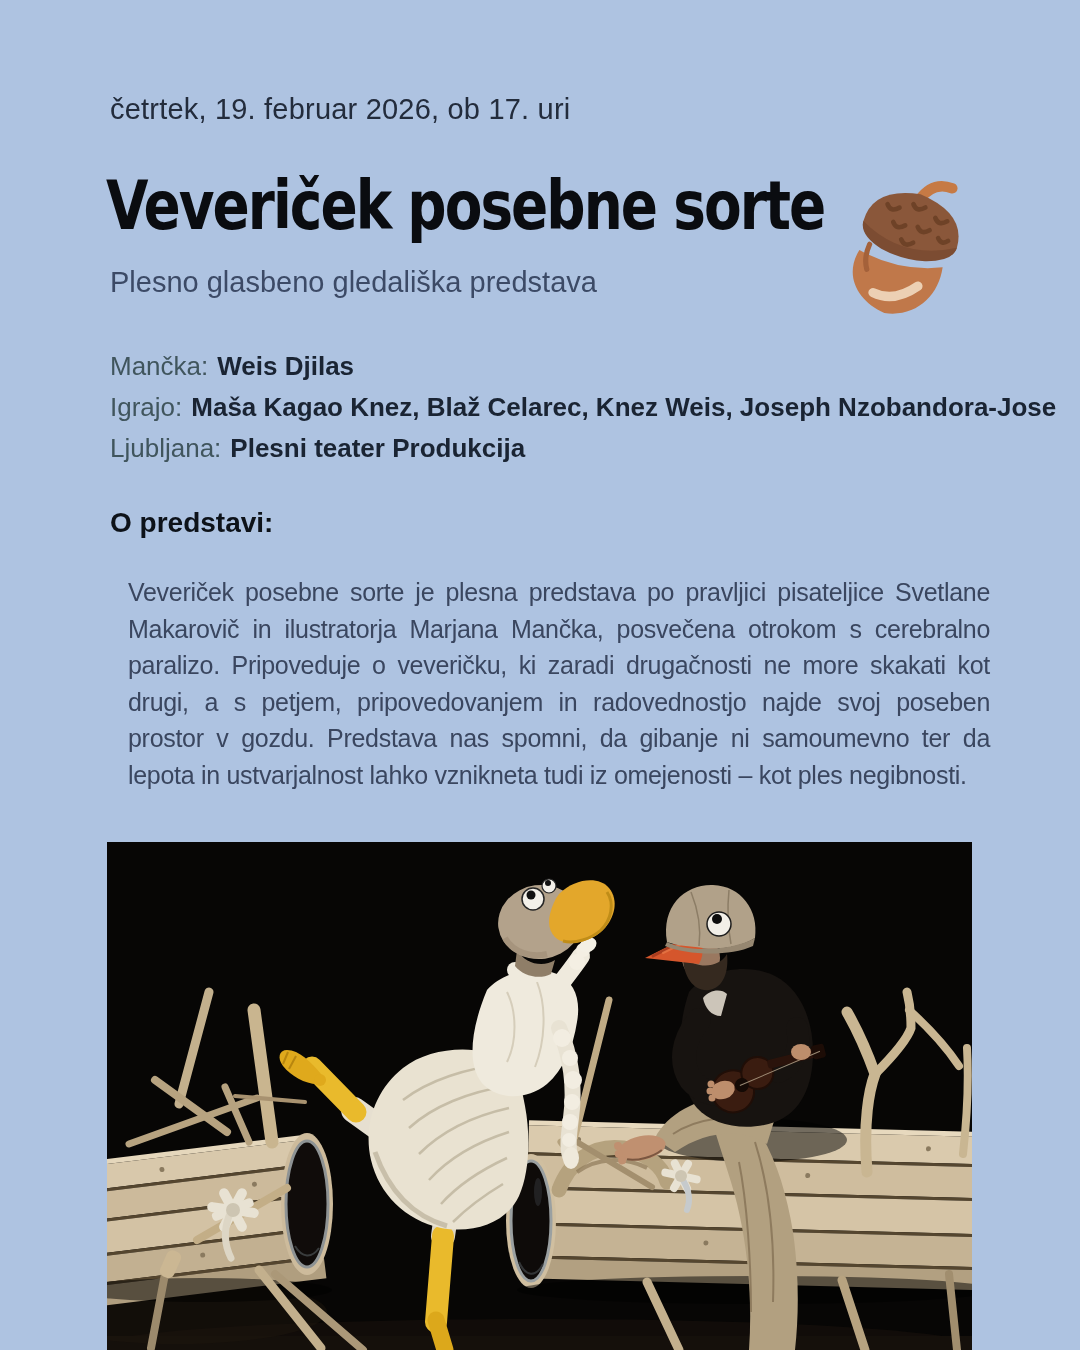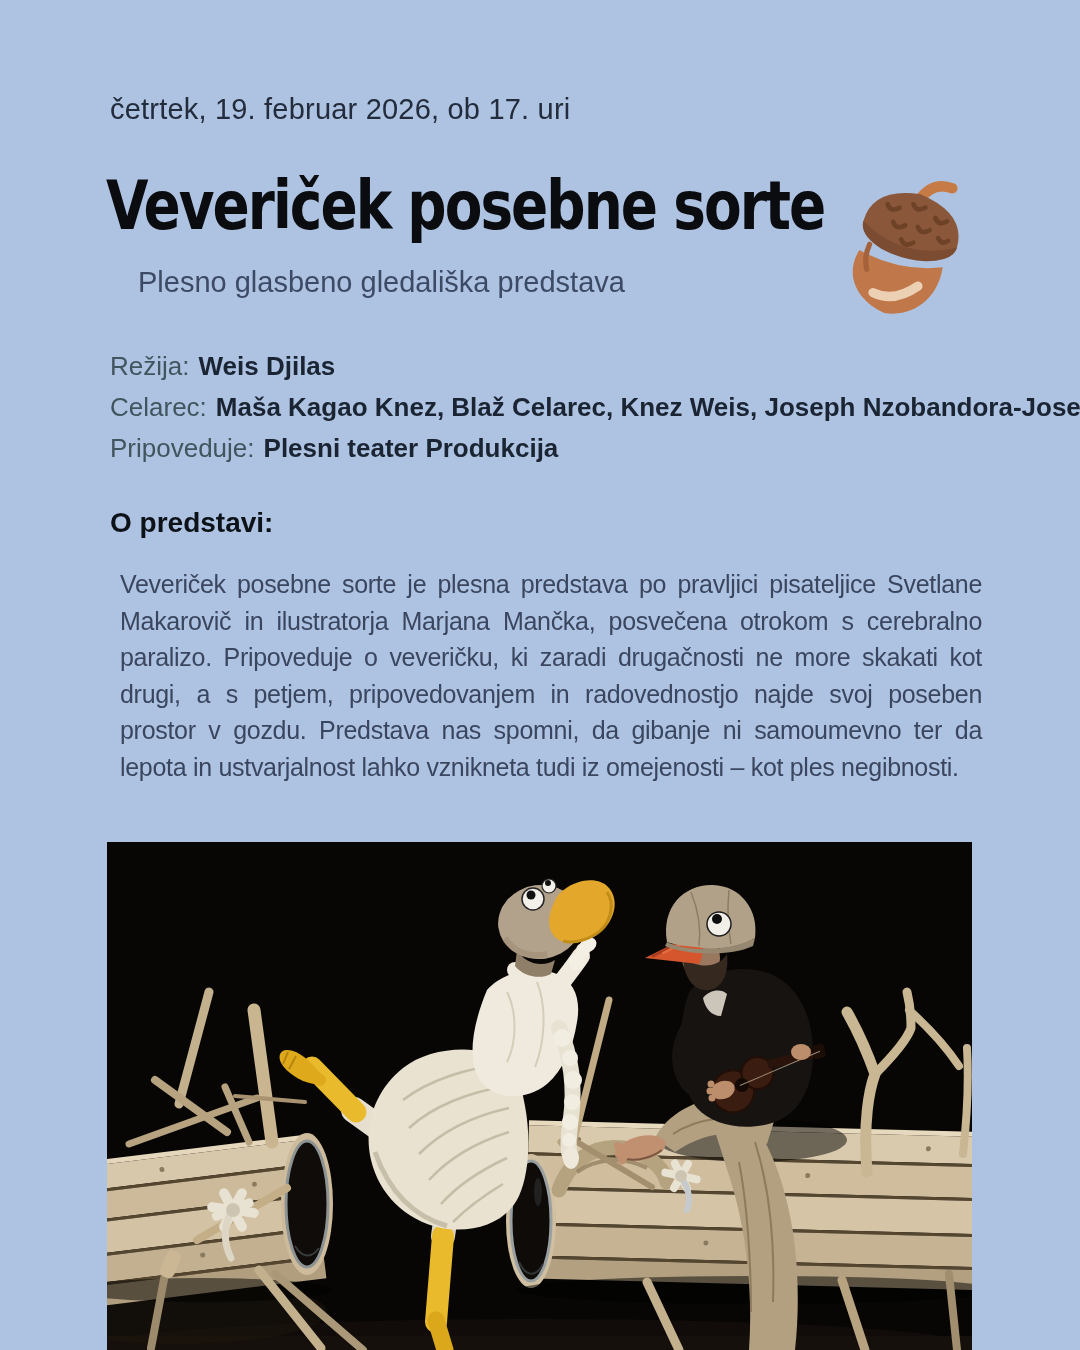--- a/index.html
+++ b/index.html
@@ -21,32 +21,32 @@
     position:absolute;left:106px;top:166px;margin:0;
     font-family:"DejaVu Sans",sans-serif;
     font-weight:bold;font-size:56px;letter-spacing:-2px;
     color:var(--title,#0a0c10);
     transform:scale(.98,1.22);transform-origin:left top;
     white-space:nowrap;
   }
   .acorn{position:absolute;left:843px;top:168px;width:130px;height:150px;}
   .subtitle{
     position:absolute;left:110px;top:266px;
-    font-size:29px;color:var(--subtitle,#3c4a66);margin-left:28px;
+    font-size:29px;color:var(--subtitle,#3c4a66);
   }
   .credits{position:absolute;left:110px;top:351px;width:960px;}
   .credit-row{height:41px;font-size:26px;white-space:nowrap;}
   .credit-row .label{color:var(--label,#40555d);margin-right:9px;}
   .credit-row .value{color:var(--value,#1a2433);font-weight:bold;}
   .about-heading{
     position:absolute;left:110px;top:507px;
     font-size:28px;font-weight:bold;color:var(--heading,#0d1219);
   }
   .about-body{
-    position:absolute;left:110px;top:556px;width:862px;margin:10px;
+    position:absolute;left:110px;top:556px;width:862px;margin:18px;
     font-size:25px;line-height:36.5px;letter-spacing:-.3px;
     color:var(--body,#3a465f);
     text-align:justify;
   }
   .photo{
     position:absolute;left:107px;top:842px;width:865px;height:508px;margin:0;
     background:#070605;
   }
   .photo svg{display:block;width:865px;height:508px;}
 </style>
@@ -78,27 +78,27 @@
         <path d="M40,128 Q62,132 80,110" stroke="#ecd0b4" stroke-width="9" stroke-linecap="round" fill="none"></path>
         <path d="M24,84 Q22,98 28,108" stroke="#a4613a" stroke-width="5" stroke-linecap="round" fill="none"></path>
       </g>
     </svg>
   </div>
 
   <div class="subtitle">Plesno glasbeno gledališka predstava</div>
 
   <div class="credits">
     <div class="credit-row">
-      <span class="label">Režija:</span><span class="value">Weis Djilas</span>
+      <span class="label">Mančka:</span><span class="value">Weis Djilas</span>
     </div>
     <div class="credit-row">
-      <span class="label">Celarec:</span><span class="value">Maša Kagao Knez, Blaž Celarec, Knez Weis, Joseph Nzobandora-Jose</span>
+      <span class="label">Igrajo:</span><span class="value">Maša Kagao Knez, Blaž Celarec, Knez Weis, Joseph Nzobandora-Jose</span>
     </div>
     <div class="credit-row">
-      <span class="label">Pripoveduje:</span><span class="value">Plesni teater Produkcija</span>
+      <span class="label">Ljubljana:</span><span class="value">Plesni teater Produkcija</span>
     </div>
   </div>
 
   <div class="about-heading">O predstavi:</div>
 
   <p class="about-body">Veveriček posebne sorte je plesna predstava po pravljici pisateljice Svetlane Makarovič in ilustratorja Marjana Mančka, posvečena otrokom s cerebralno paralizo. Pripoveduje o veveričku, ki zaradi drugačnosti ne more skakati kot drugi, a s petjem, pripovedovanjem in radovednostjo najde svoj poseben prostor v gozdu. Predstava nas spomni, da gibanje ni samoumevno ter da lepota in ustvarjalnost lahko vznikneta tudi iz omejenosti – kot ples negibnosti.</p>
 
   <figure class="photo">
     <svg viewBox="0 0 865 508" preserveAspectRatio="none">
 

